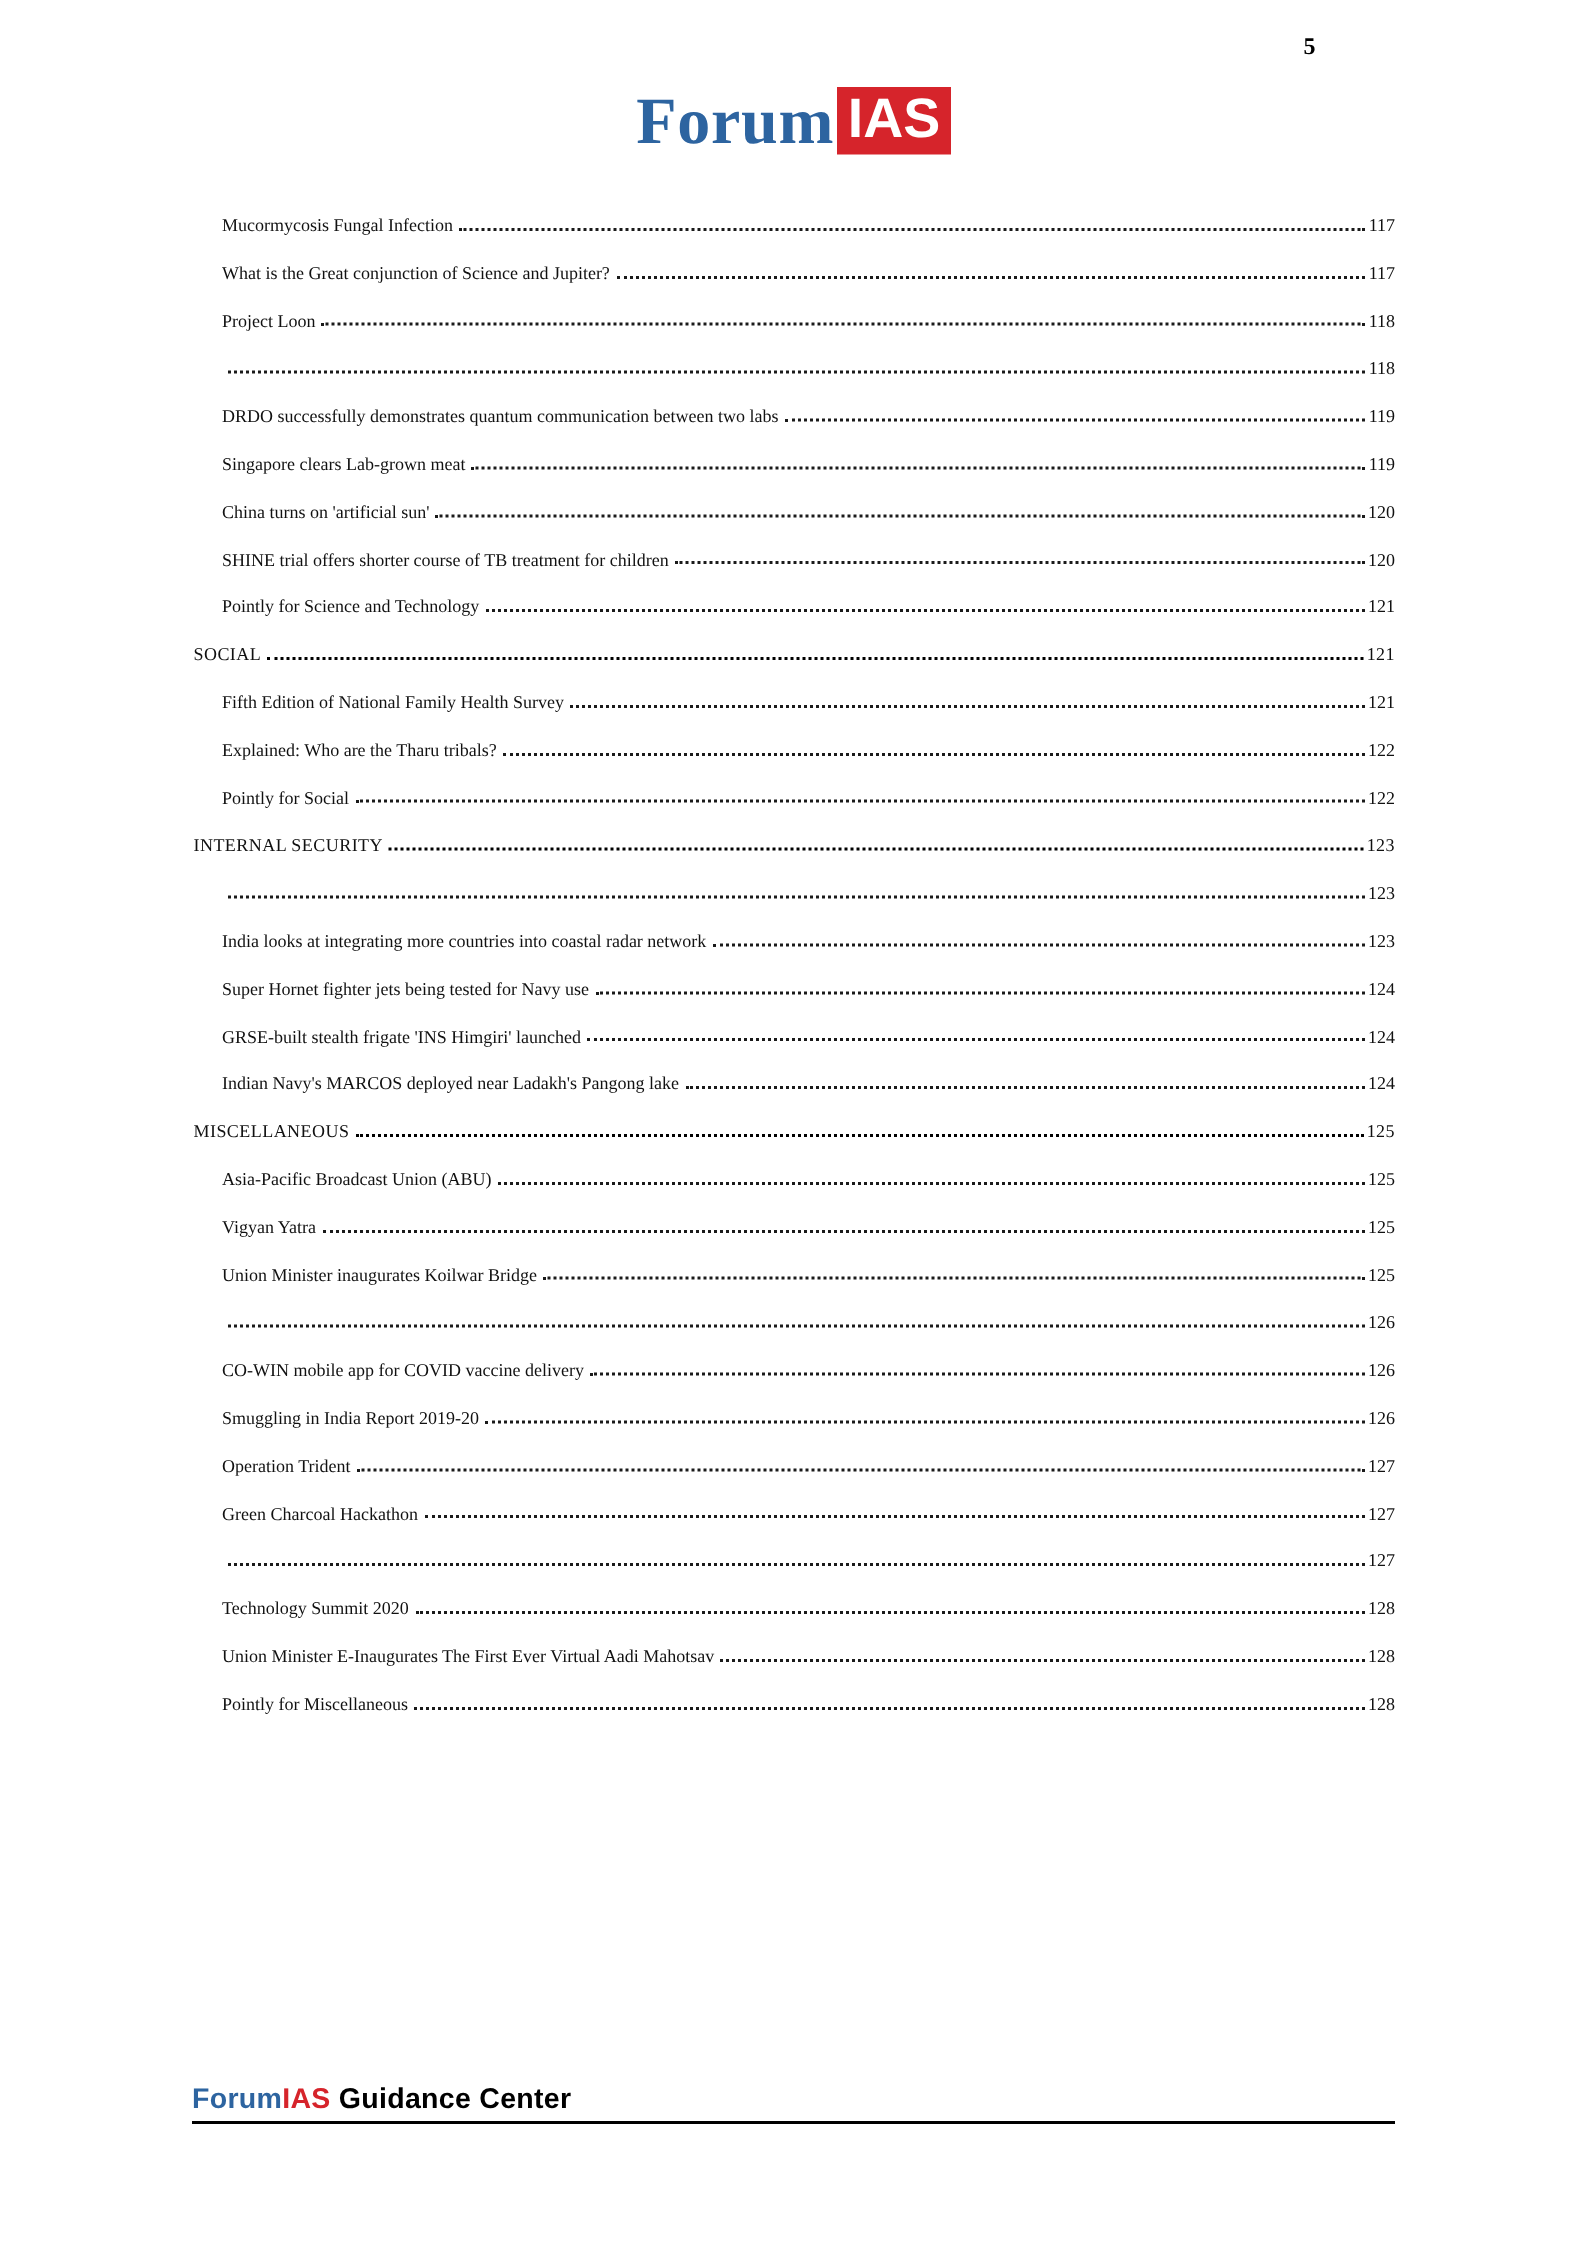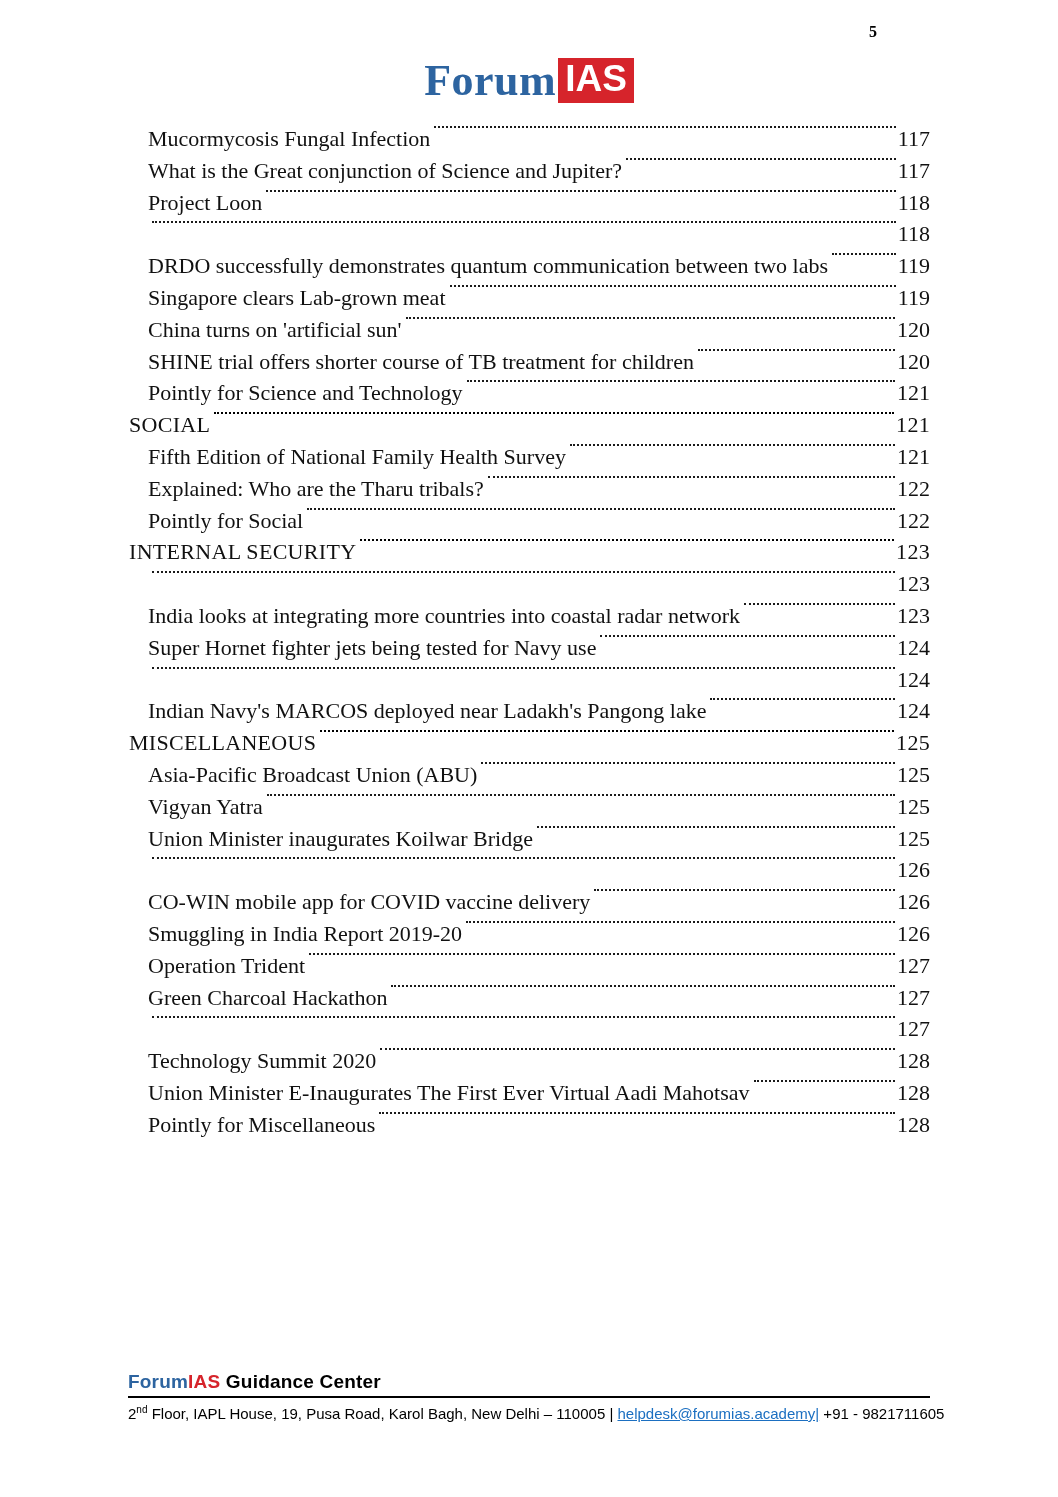--- a/index.html
+++ b/index.html
@@ -58,23 +58,23 @@
   }
   
   .toc{
     position:absolute;
     top:126px;
     left:129px;
     width:801px;
   }
   .toc-row{
     display:flex;
-    align-items:flex-start;
+    align-items:flex-end;
     height:31.8px;
-    font-size:22px;
+    font-size:12px;
     white-space:nowrap;
   }
   .toc-row.lvl2{padding-left:19px;}
   .toc-row.lvl1 .toc-label,
   .toc-row.lvl1 .toc-page{
     font-weight:normal;
     letter-spacing:0.3px;
   }
   .toc-label{line-height:1.15;}
   .toc-leader{
@@ -210,20 +210,21 @@
       <span class="toc-label">India looks at integrating more countries into coastal radar network</span>
       <span class="toc-leader"></span>
       <span class="toc-page">123</span>
     </div>
       <div class="toc-row lvl2">
       <span class="toc-label">Super Hornet fighter jets being tested for Navy use</span>
       <span class="toc-leader"></span>
       <span class="toc-page">124</span>
     </div>
       <div class="toc-row lvl2">
+      <span class="toc-label">GRSE-built stealth frigate 'INS Himgiri' launched</span>
       <span class="toc-leader"></span>
       <span class="toc-page">124</span>
     </div>
       <div class="toc-row lvl2">
       <span class="toc-label">Indian Navy's MARCOS deployed near Ladakh's Pangong lake</span>
       <span class="toc-leader"></span>
       <span class="toc-page">124</span>
     </div>
       <div class="toc-row lvl1">
       <span class="toc-label">MISCELLANEOUS</span>
@@ -288,18 +289,15 @@
       <span class="toc-leader"></span>
       <span class="toc-page">128</span>
     </div>
     </div>
 
   <div class="footer">
     <div class="footer-brand">
       <span class="f-forum">Forum</span><span class="f-ias">IAS</span><span> Guidance Center</span>
     </div>
     <hr class="footer-rule">
-    <div class="footer-address">
-      <span>2</span><sup>nd</sup><span> Floor, IAPL House, 19, Pusa Road, Karol Bagh, New Delhi – 110005 | </span><span class="email-link">helpdesk@forumias.academy|</span><span> +91 - 9821711605</span>
-    </div>
   </div>
 
 </div>
 
 </body></html>

